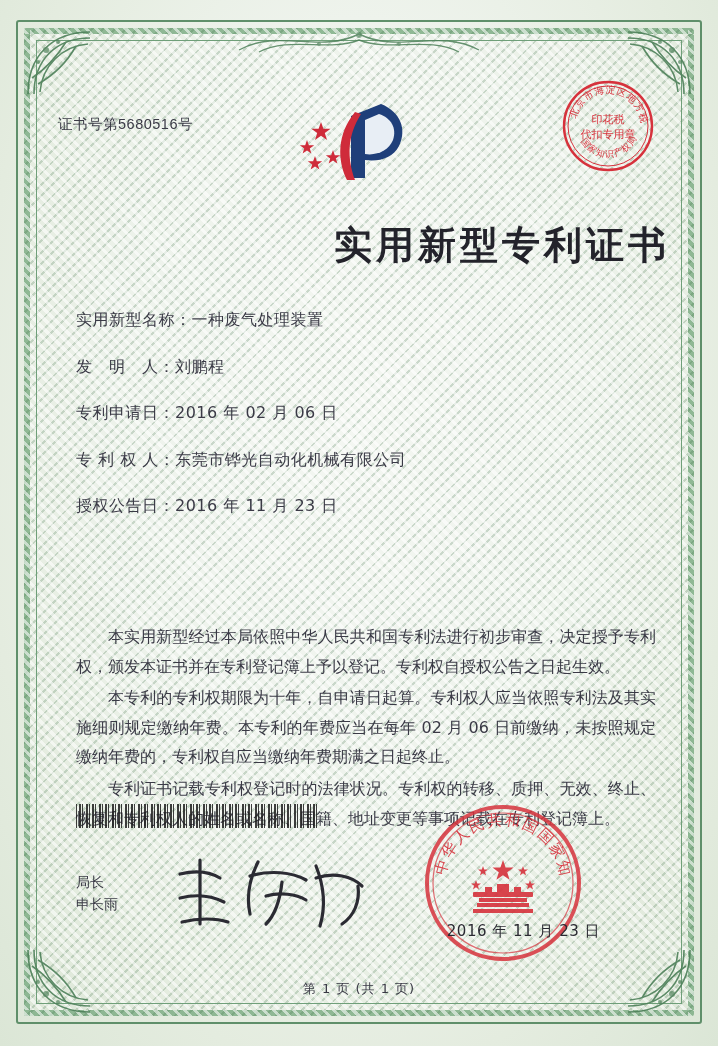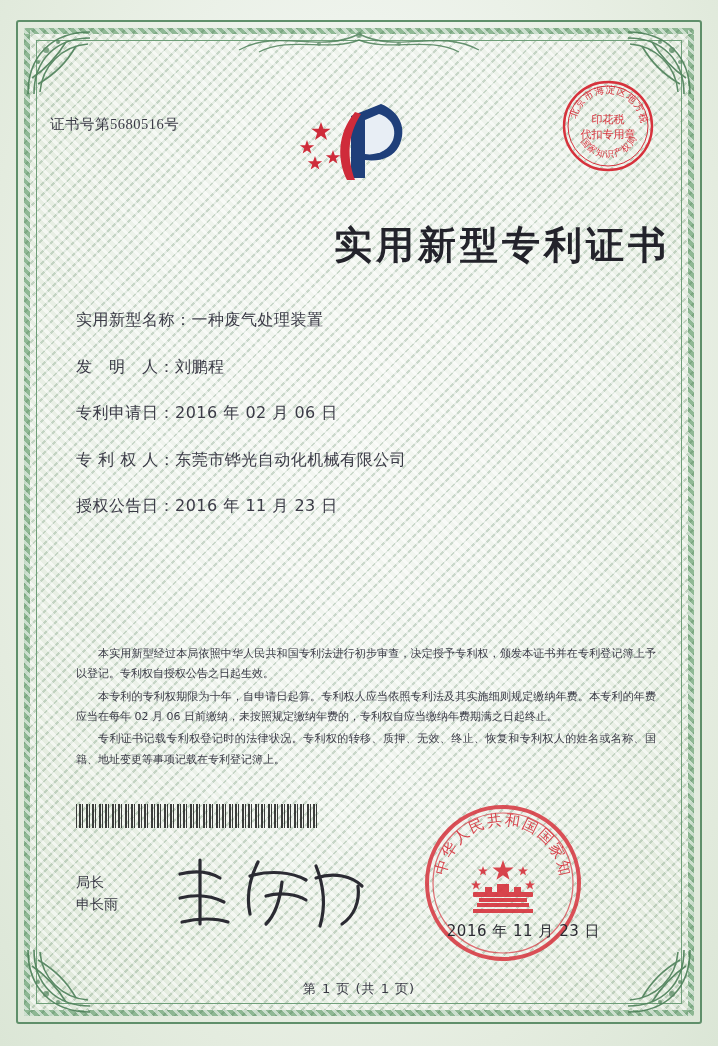--- a/index.html
+++ b/index.html
@@ -75,23 +75,23 @@
   .top-flourish svg { width: 100%; height: 100%; display: block; }
 
   
   .content {
     position: absolute;
     left: 48px; top: 52px; right: 48px; bottom: 54px;
   }
 
   .cert-no {
     position: absolute;
-    left: 2px;
+    left: 10px;
     top: 63px;
-    font-family: Liberation Serif, serif;
+    font-family: Liberation Sans, sans-serif;
     font-size: 14.5px;
     color: #3a3a46;
     letter-spacing: .5px;
   }
 
   
   .logo {
     position: absolute;
     left: 50%;
     top: 48px;
@@ -136,25 +136,24 @@
     white-space: nowrap;
   }
   .field .lab { letter-spacing: .5px; }
   .field .val { letter-spacing: .5px; }
 
   .paras {
     position: absolute;
     left: 28px;
     right: 14px;
     top: 570px;
-    font-size: 11px;
+    font-size: 16px;
     line-height: 1.85;
     color: #3a3a46;
     text-align: justify;
-    margin-top: 22px;
   }
   .para { text-indent: 2em; margin: 0 0 2px 0; }
 
   
   .barcode {
     position: absolute;
     left: 28px;
     top: 752px;
     width: 244px;
     height: 24px;

